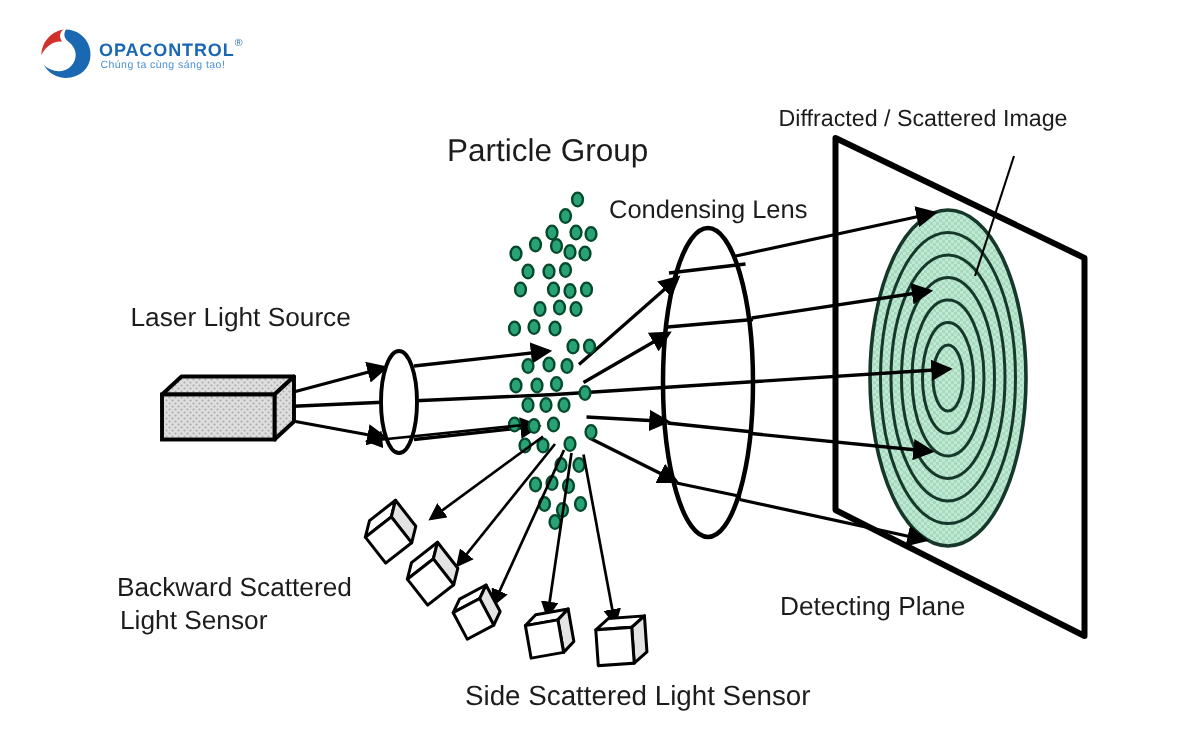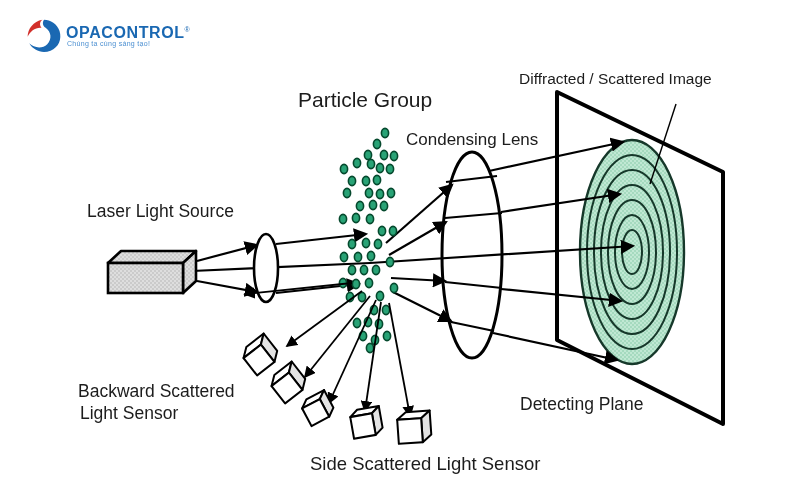--- a/index.html
+++ b/index.html
@@ -16,21 +16,21 @@
          font-family:"Liberation Sans", sans-serif;}
   svg text{fill:#1c1c1c;font-family:"Liberation Sans", sans-serif;}
   .pdot{fill:var(--pgreen);stroke:var(--pgreen-dk);stroke-width:1.6;}
   .ray{stroke:var(--line);stroke-width:2.2;fill:none;}
   .thinray{stroke:var(--line);stroke-width:1.8;fill:none;}
   .cube polygon{fill:#fff;stroke:var(--line);stroke-width:2;stroke-linejoin:round;}
   .cube .shade{fill:#e3e3e3;}
   .logo{position:absolute;left:22px;top:16px;width:230px;height:46px;}
   .logo-icon{position:absolute;left:4px;top:2px;width:36px;height:36px;}
   .brand-line{position:absolute;left:44px;top:8px;white-space:nowrap;}
-  .brand{font-weight:bold;font-size:16px;letter-spacing:.6px;color:var(--brand-blue);}
+  .brand{font-weight:bold;font-size:12px;letter-spacing:.6px;color:var(--brand-blue);}
   .reg{font-size:7px;color:var(--brand-blue);vertical-align:super;}
   .tagline{position:absolute;left:45px;top:24px;font-size:7px;color:var(--tag-blue);
            letter-spacing:.3px;white-space:nowrap;}
 </style>
 </head>
 <body>
 
 <div class="stage">
 
   <svg width="800" height="500" viewBox="0 0 800 500">

